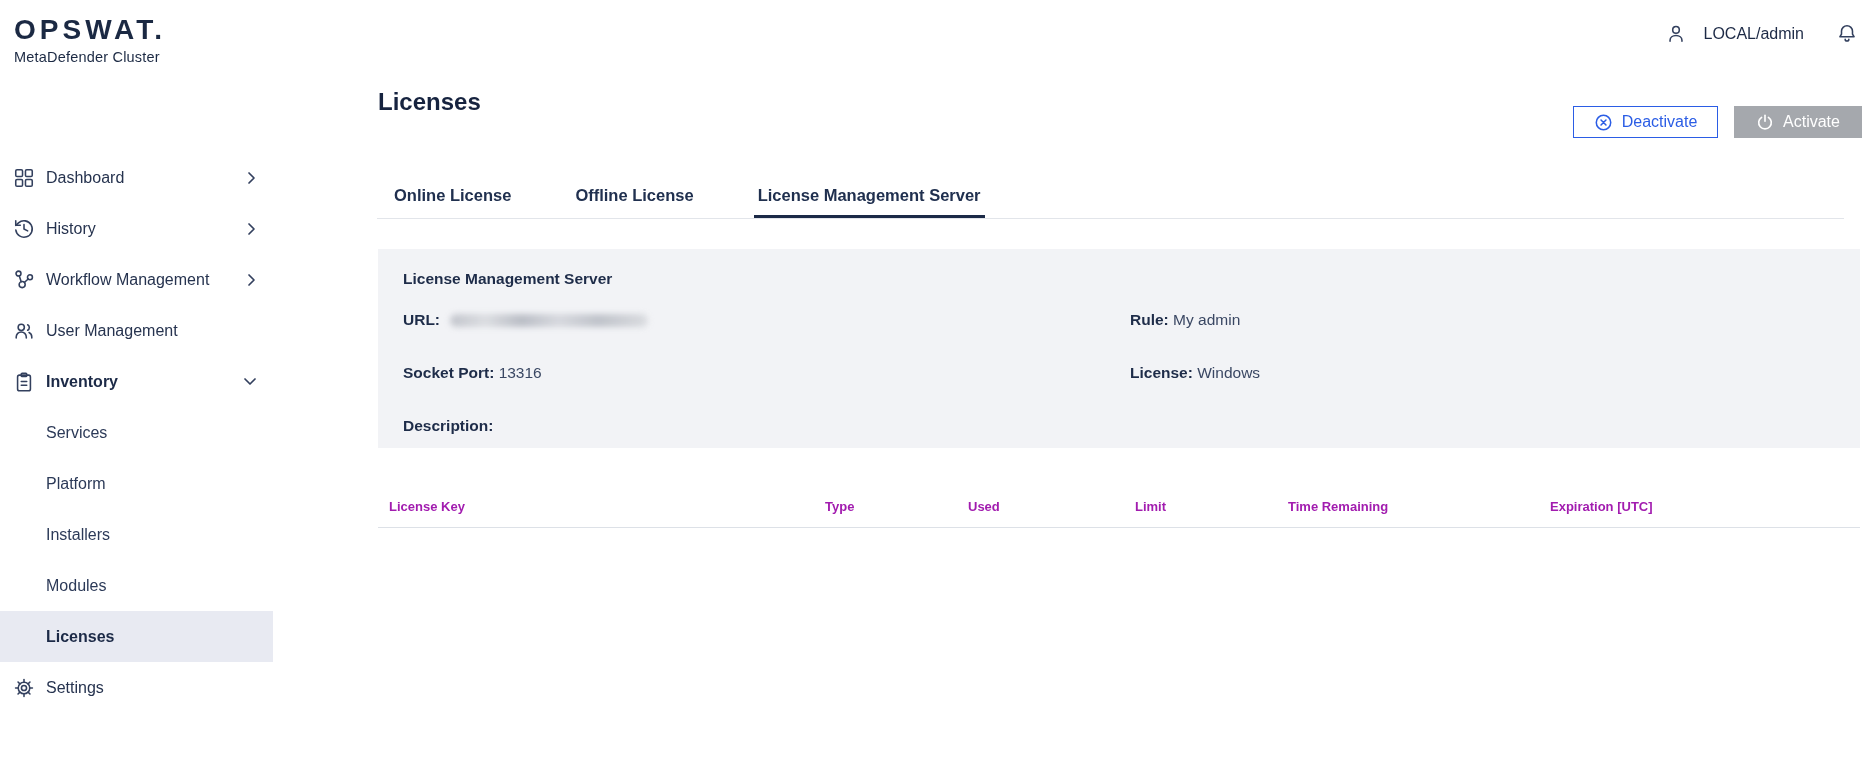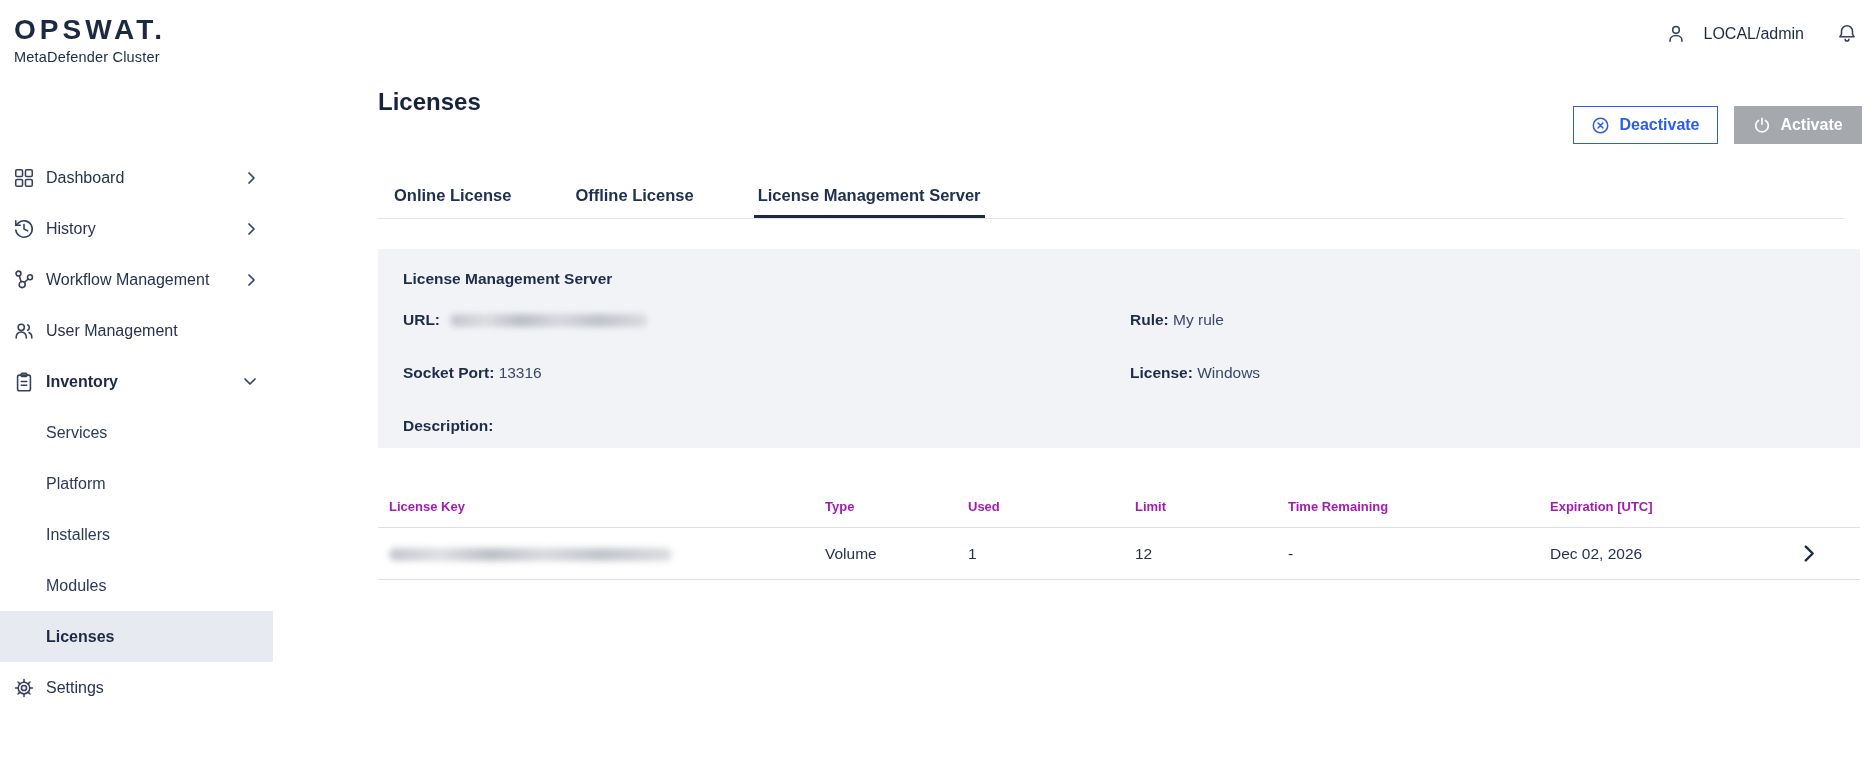--- a/index.html
+++ b/index.html
@@ -34,21 +34,21 @@
   
   .header-right { position:absolute; top:23px; right:17px; display:flex; align-items:center; }
   .header-user-icon { margin-right:17px; }
   .header-user-label { font-size:16px; color:#1d2a46; margin-right:32px; }
 
   
   .main { position:absolute; left:377px; top:0; width:1485px; height:761px; }
   .page-title { position:absolute; left:1px; top:88px; font-size:24px; font-weight:bold; color:#16233f; }
 
   .actions { position:absolute; top:106px; right:0; display:flex; }
-  .btn { height:38px; display:flex; align-items:center; justify-content:center; font-size:16px; font-weight:bold; cursor:pointer; }
+  .btn { height:32px; display:flex; align-items:center; justify-content:center; font-size:16px; font-weight:normal; cursor:pointer; }
   .btn-deactivate {
     width:145px; background:#ffffff; color:#2b5de5;
     border:1px solid #2b5de5; margin-right:16px;
   }
   .btn-deactivate svg { margin-right:9px; }
   .btn-activate { width:128px; background:#a5a8ad; color:#ffffff; border:none; }
   .btn-activate svg { margin-right:9px; }
 
   .tabs { position:absolute; left:0; right:18px; top:186px; display:flex; gap:56px; padding-left:13px; border-bottom:1px solid #e2e5ea; }
   .tab { padding:0 4px 13px 4px; font-size:16.5px; font-weight:bold; color:#20304f; cursor:pointer; }
@@ -268,21 +268,21 @@
 
   <div class="panel">
     <div class="panel-title">License Management Server</div>
     <div class="panel-grid">
       <div>
         <span class="field-label">URL:</span>
         <span class="redacted url"></span>
       </div>
       <div>
         <span class="field-label">Rule:</span>
-        <span class="field-value">My rule</span>
+        <span class="field-value">My admin</span>
       </div>
       <div>
         <span class="field-label">Socket Port:</span>
         <span class="field-value">13316</span>
       </div>
       <div>
         <span class="field-label">License:</span>
         <span class="field-value">Windows</span>
       </div>
       <div>
@@ -296,30 +296,15 @@
   <div class="table">
     <div class="t-grid t-head">
       <div class="cell-first">License Key</div>
       <div>Type</div>
       <div>Used</div>
       <div>Limit</div>
       <div>Time Remaining</div>
       <div>Expiration [UTC]</div>
       <div></div>
     </div>
-    <div class="t-grid t-row">
-      <div class="cell-first">
-        <span class="redacted key"></span>
-      </div>
-      <div>Volume</div>
-      <div>1</div>
-      <div>12</div>
-      <div>-</div>
-      <div>Dec 02, 2026</div>
-      <div class="cell-chevron">
-        <svg width="11" height="17" viewBox="0 0 10 16">
-            <path fill="none" stroke="#1c2a44" stroke-width="2.2" stroke-linecap="round" stroke-linejoin="round" d="M1.5 1.5L8 8l-6.5 6.5"></path>
-          </svg>
-      </div>
-    </div>
   </div>
 
 </div>
 
 </body></html>

